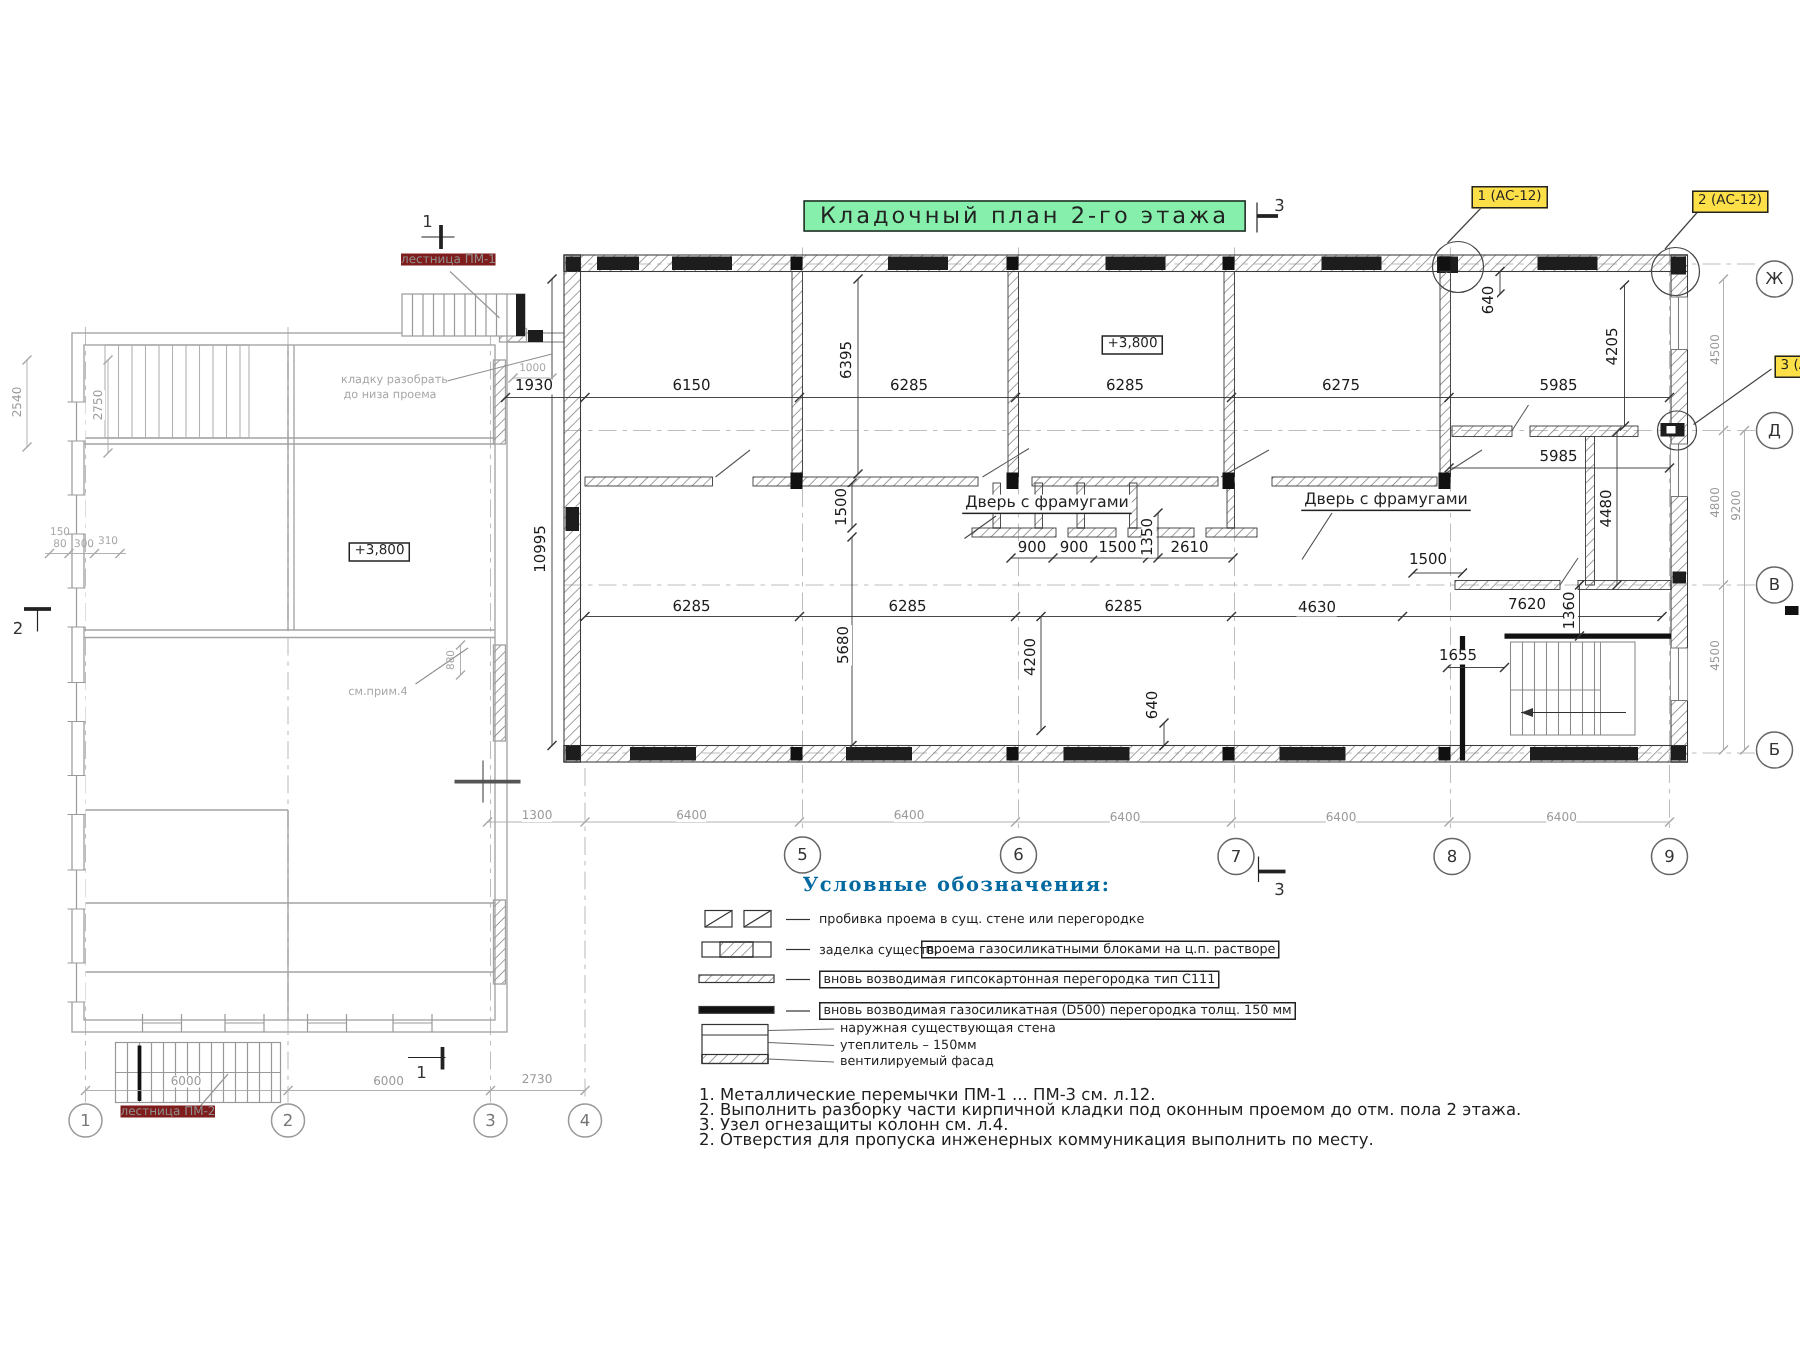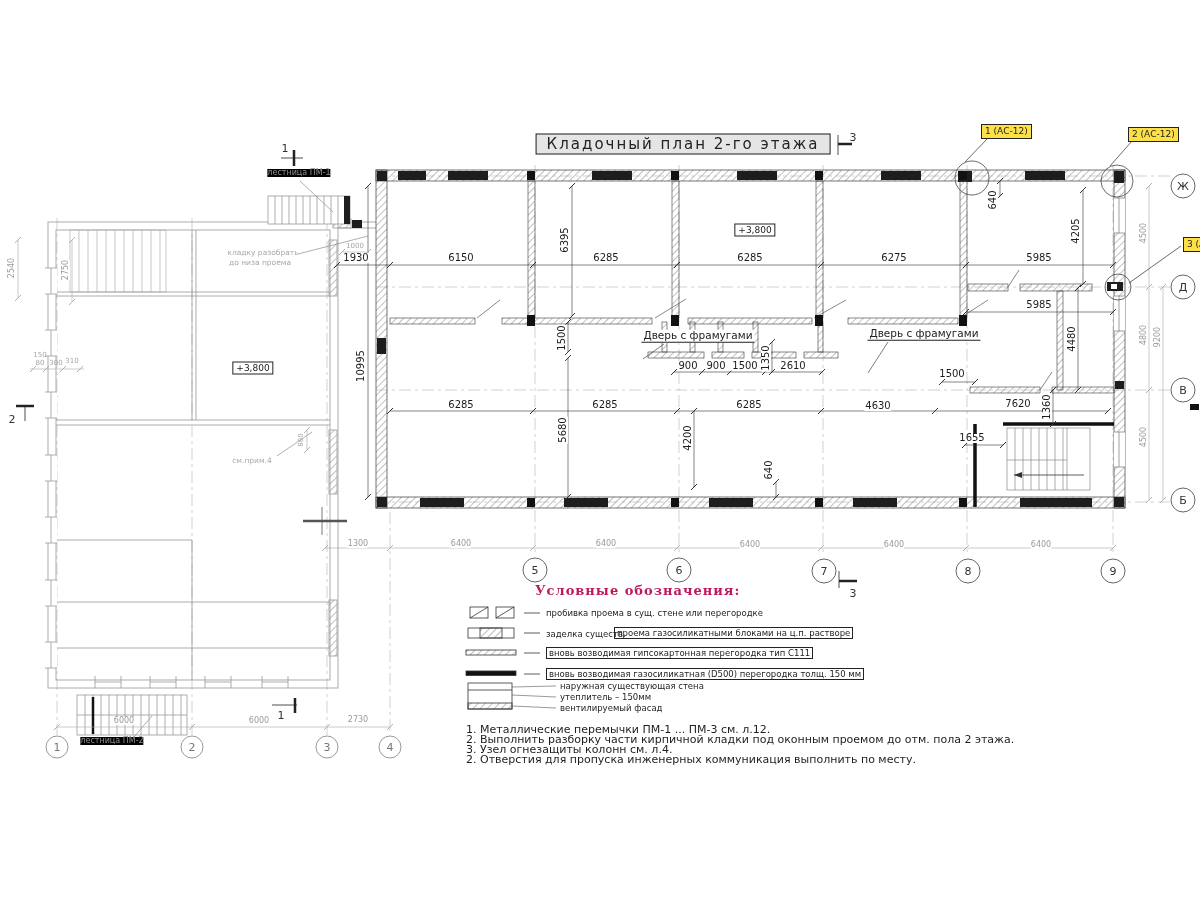--- a/index.html
+++ b/index.html
@@ -10,28 +10,28 @@
   .lab{position:absolute;transform:translate(-50%,-50%);white-space:nowrap;line-height:1;}
   .dim{font-size:10px;background:#fff;padding:0 1px;color:#1c1c1c;}
   .dim.v{transform:translate(-50%,-50%) rotate(-90deg);}
   .gdim{font-size:8px;color:#9a9a9a;background:#fff;}
   .gdim.v{transform:translate(-50%,-50%) rotate(-90deg);}
   .tiny{font-size:7px;color:#a6a6a6;background:transparent;}
   .tiny.v{transform:translate(-50%,-50%) rotate(-90deg);}
   .axis{width:23px;height:23px;border:1px solid #666;border-radius:50%;font-size:11px;
         line-height:23px;text-align:center;background:#fff;color:#333;}
   .axis.sm{width:21px;height:21px;line-height:21px;border-color:#999;color:#777;}
-  .title{border:1.5px solid #222;padding:2px 10px;font-size:15px;letter-spacing:2px;color:#222;background:#e5e5e5;}
+  .title{border:1.5px solid #222;padding:2px 10px;font-size:15px;letter-spacing:2px;color:#222;background:#86efac;}
   .callout{position:absolute;border:1px solid #222;font-size:9px;padding:0 3px;background:#fde047;line-height:13px;white-space:nowrap;}
   .lvl{border:1px solid #222;font-size:9px;padding:1px 3px;background:#fff;}
   .doorlab{font-size:10.5px;border-bottom:1px solid #222;padding:0 2px 1px;background:#fff;}
-  .stairlab{font-size:8px;color:#909090;background:#000000;}
+  .stairlab{font-size:8px;color:#909090;background:#7f1d1d;}
   .notesm{font-size:7.5px;color:#a8a8a8;background:#fff;}
   .secnum{font-size:11px;color:#333;}
-  .legend-head{font-family:"DejaVu Serif",serif;font-weight:bold;font-size:13px;letter-spacing:1px;color:#be185d;}
+  .legend-head{font-family:"DejaVu Serif",serif;font-weight:bold;font-size:13px;letter-spacing:1px;color:#0369a1;}
   .leg-text{font-size:8.5px;color:#1e1e1e;}
   .leg-box{border:1px solid #222;padding:0 2px;display:inline-block;}
   .note-line{font-size:11px;color:#1e1e1e;}
 </style>
 </head>
 <body>
 
 <svg width="1200" height="900" viewBox="0 0 1200 900">
   <defs>
     <pattern id="h1" width="5" height="5" patternUnits="userSpaceOnUse" patternTransform="rotate(45)">

